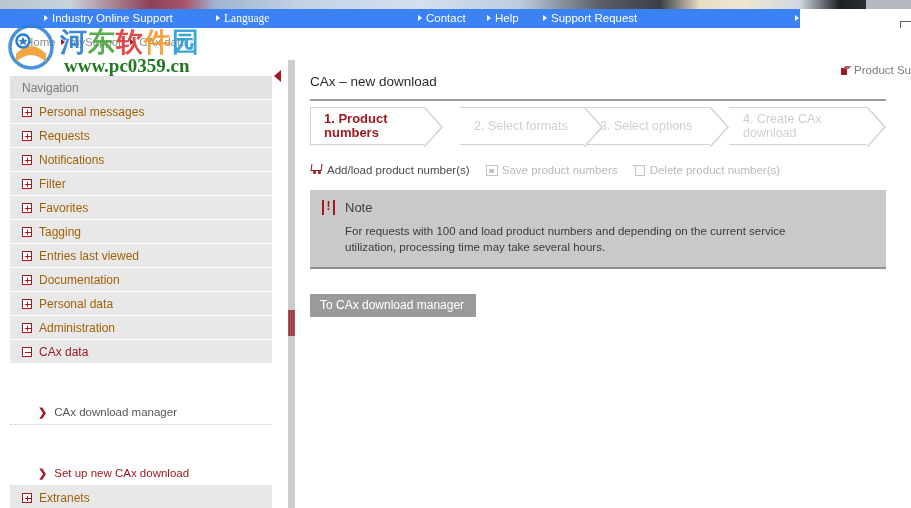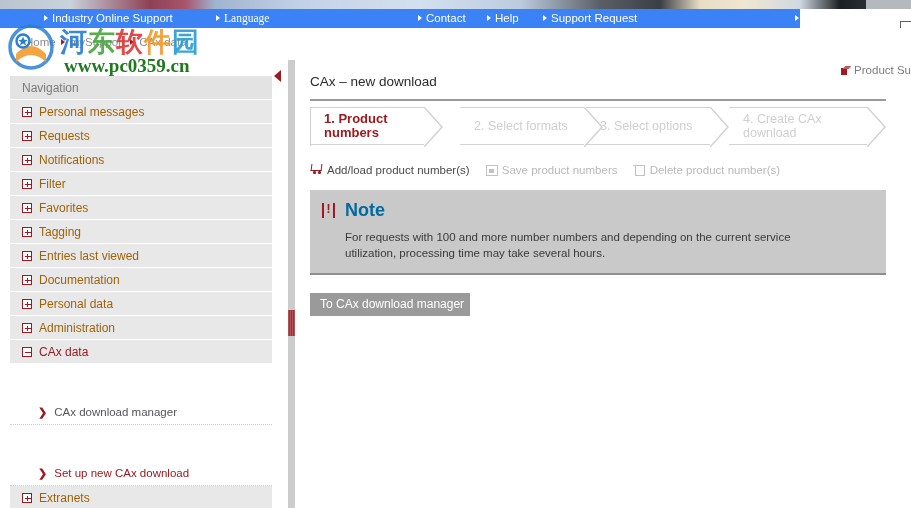--- a/index.html
+++ b/index.html
@@ -404,40 +404,40 @@
     content: "!";
     position: absolute;
     left: 0; right: 0; top: -1px;
     text-align: center;
     font-size: 12px;
     font-weight: bold;
     color: #9c1a20;
     line-height: 15px;
   }
   #note-title {
-    font-size: 18px;
-    font-weight: bold;
-    color: #0369a1;
+    font-size: 13px;
+    font-weight: normal;
+    color: #404040;
   }
   #note-body {
     font-size: 11.5px;
     color: #3a3a3a;
     line-height: 16px;
     padding-left: 23px;
     max-width: 510px;
   }
 
   
   #dl-manager-btn {
-    margin-top: 18px;
+    margin-top: 25px;
     display: inline-block;
     background: #9a9a9a;
     color: #ffffff;
     font-size: 12px;
-    padding: 4px 6px 5px 10px;
+    padding: 4px 12px 5px 10px;
     cursor: pointer;
     border: none;
     font-family: "Liberation Sans", sans-serif;
   }
 </style>
 </head>
 <body>
 
 <div id="photo-banner"></div>
 <div id="photo-banner-right"></div>
@@ -591,17 +591,17 @@
     <span class="tool-link disabled">
       <span class="tool-icon icon-trash"></span><span>Delete product number(s)</span>
     </span>
   </div>
 
   <div id="note-box">
     <div id="note-head">
       <div class="excl-icon"></div>
       <div id="note-title">Note</div>
     </div>
-    <div id="note-body">For requests with 100 and more number numbers and depending on the current service utilization, processing time may take several hours.</div>
+    <div id="note-body">For requests with 100 and load product numbers and depending on the current service utilization, processing time may take several hours.</div>
   </div>
 
   <button id="dl-manager-btn">To CAx download manager</button>
 </div>
 
 </body></html>

